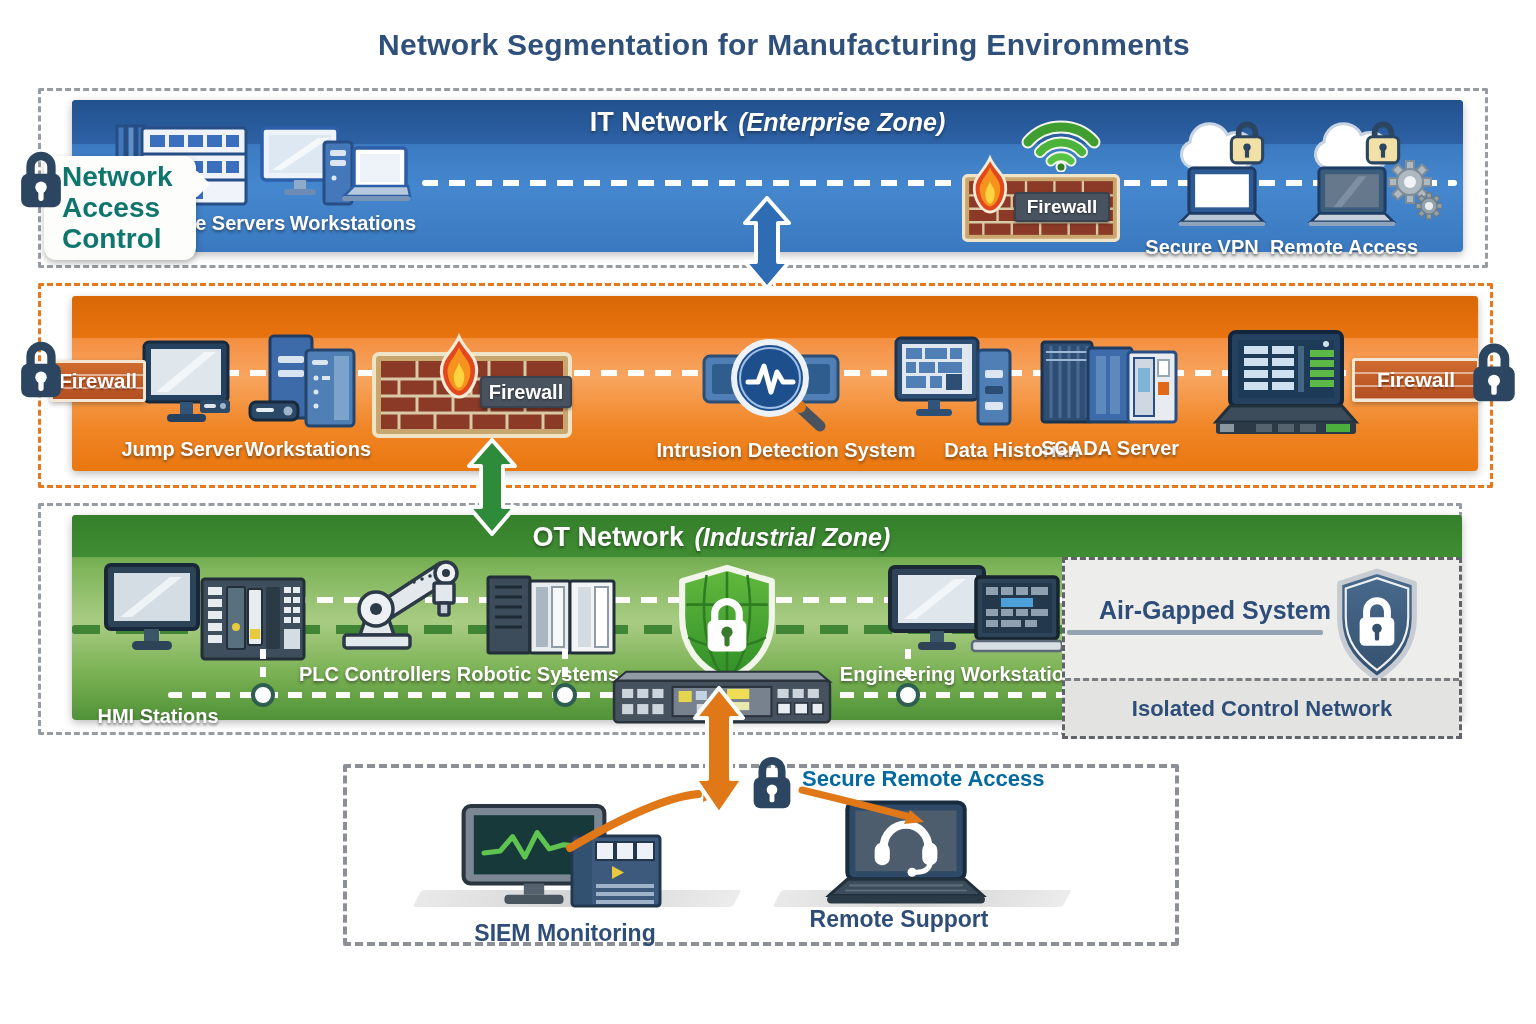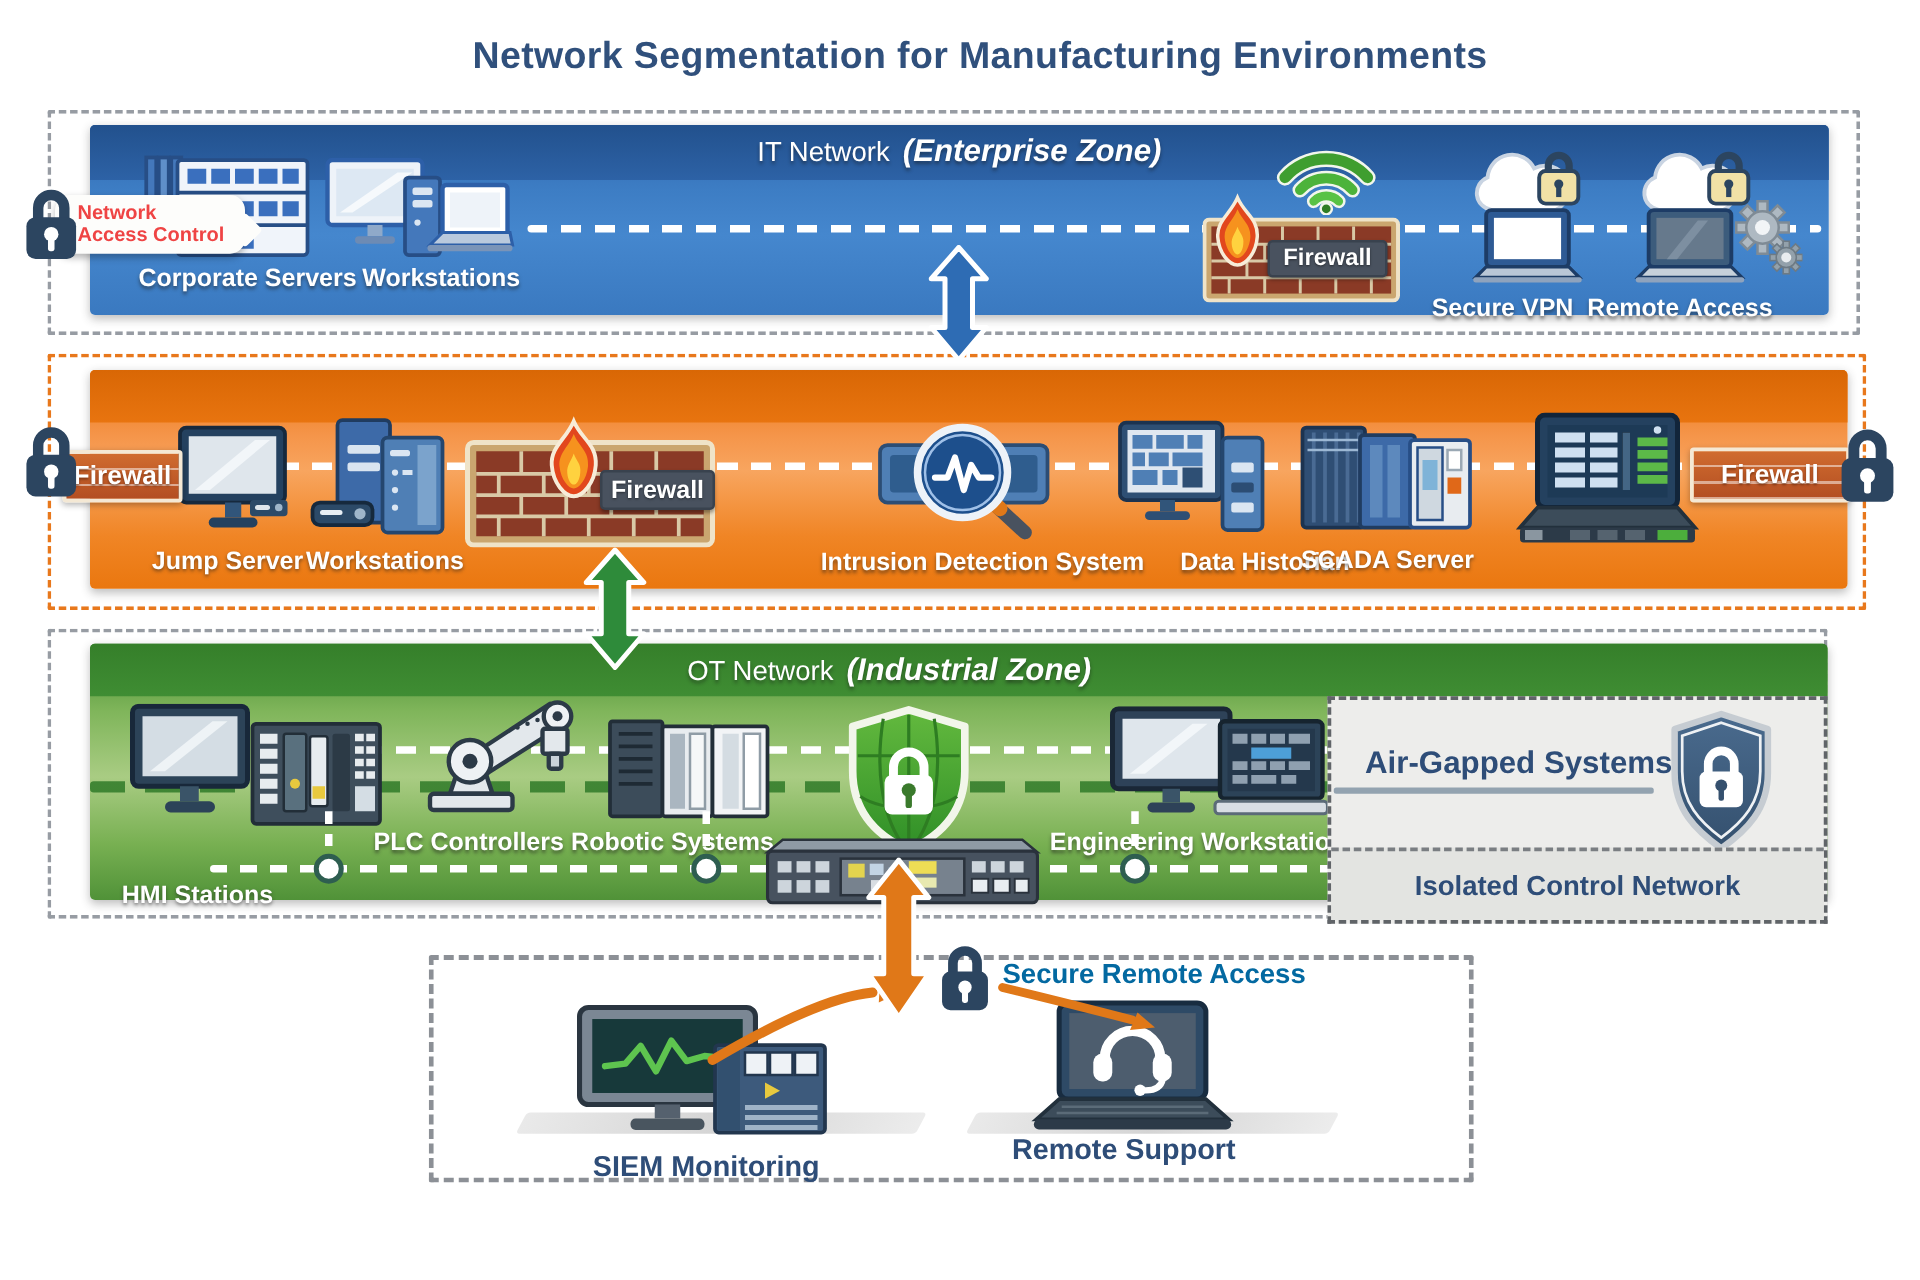--- a/index.html
+++ b/index.html
@@ -15,34 +15,34 @@
   
   .band { border-radius:4px; box-shadow:0 3px 8px rgba(40,40,40,.30); }
   .band-it { background:linear-gradient(180deg,#2f66ad 0%,#3d7dc4 34%,#4587ce 58%,#3a79c0 100%); }
   .band-dmz { background:linear-gradient(180deg,#e9750f 0%,#f5954a 30%,#f8a55f 46%,#f08525 76%,#ea770f 100%); }
   .band-ot { background:linear-gradient(180deg,#41882f 0%,#7fb55a 26%,#a9cc83 52%,#78b052 78%,#509238 100%); }
   .zstrip { position:absolute; left:0; top:0; width:100%; }
   .zstrip.it { height:44px; background:linear-gradient(180deg,#22518d,#2d62a6); border-radius:4px 4px 0 0; }
   .zstrip.dmz { height:42px; background:linear-gradient(180deg,#d96705,#e8740f); border-radius:4px 4px 0 0; }
   .zstrip.ot { height:42px; background:linear-gradient(180deg,#357f2a,#3f8d33); border-radius:4px 4px 0 0; }
   .zone-heading { position:absolute; top:7px; left:0; width:100%; text-align:center; color:#fff; white-space:nowrap; text-shadow:0 2px 3px rgba(20,20,20,.45); }
-  .zh-main { font-size:22px; font-weight:normal; }
+  .zh-main { font-size:27px; font-weight:bold; }
   .zh-sub { font-size:25px; font-style:italic; font-weight:600; margin-left:6px; }
   .icon-label { position:absolute; transform:translateX(-50%); color:#fff; font-weight:bold; font-size:20px; white-space:nowrap; text-shadow:0 2px 3px rgba(30,30,30,.55); }
   .navy-text { color:#2e4d78; }
   
   .dash-h { height:6px; background:repeating-linear-gradient(90deg,#fff 0 16px,transparent 16px 27px); border-radius:3px; }
   .dash-h.node { height:6px; background:repeating-linear-gradient(90deg,#fff 0 14px,transparent 14px 24px); }
   .dash-h.dgreen { height:9px; background:repeating-linear-gradient(90deg,#2f7a28 0 28px,transparent 28px 44px); opacity:.85; }
   .dash-v { width:6px; background:repeating-linear-gradient(180deg,#fff 0 10px,transparent 10px 18px); }
   .node-circle { position:absolute; width:24px; height:24px; border-radius:50%; background:#fff; border:4px solid #2e5e50; }
   
   .fw-badge { position:absolute; background:#49525f; border:2px solid #39424e; border-radius:4px; color:#fff; font-weight:bold; display:flex; align-items:center; justify-content:center; text-shadow:0 1px 2px rgba(0,0,0,.5); box-shadow:0 2px 3px rgba(0,0,0,.35); }
   .fw-zone-badge { position:absolute; background:linear-gradient(180deg,#d06c2f,#b34e22); background-image:repeating-linear-gradient(180deg,rgba(255,255,255,0) 0 11px,rgba(255,255,255,.5) 11px 13px),linear-gradient(180deg,#d06c2f,#b34e22); border:3px solid #f4e8d4; border-radius:3px; color:#fff; font-weight:bold; font-size:21px; display:flex; align-items:center; justify-content:center; text-shadow:0 2px 2px rgba(60,20,0,.5); box-shadow:0 2px 5px rgba(0,0,0,.3); }
-  .nac-callout { position:absolute; background:#fdfdfb; border-radius:12px; box-shadow:0 3px 6px rgba(0,0,0,.28); padding:6px 10px 6px 18px; color:#ef4444; font-weight:bold; font-size:16px; line-height:1.1; }
+  .nac-callout { position:absolute; background:#fdfdfb; border-radius:12px; box-shadow:0 3px 6px rgba(0,0,0,.28); padding:6px 10px 6px 18px; color:#0f766e; font-weight:bold; font-size:28px; line-height:1.1; }
   .nac-callout:after { content:""; position:absolute; right:-10px; top:18px; width:20px; height:20px; background:#fdfdfb; transform:rotate(45deg); border-radius:3px; }
   
   .airgap { position:absolute; background:#ededeb; border:3px dashed #606468; }
   .airgap .lower { position:absolute; left:0; right:0; bottom:0; height:58px; background:#e3e4e1; border-top:3px dashed #7a7e82; display:flex; align-items:center; justify-content:center; }
   .floor { position:absolute; background:linear-gradient(90deg,#e6e6e6,#cdcdcd 50%,#e9e9e9); transform:skewX(-28deg); height:17px; border-radius:3px; opacity:.85; }
   .sra-text { position:absolute; color:#0369a1; font-weight:bold; font-size:22px; white-space:nowrap; }
   svg { display:block; }
 </style>
 </head>
 <body>
@@ -605,21 +605,21 @@
         <g fill="#e8edf1" stroke="#2a323c" stroke-width="1.5">
           <rect x="166" y="35" width="13" height="11"></rect>
             <rect x="183" y="35" width="13" height="11"></rect>
             <rect x="200" y="35" width="11" height="11"></rect>
         </g>
       </svg>
     </div>
   </div>
 
   <div class="airgap" style="left:1062px;top:557px;width:400px;height:182px;z-index:5;">
-    <div class="abs navy-text" style="left:150px;top:36px;transform:translateX(-50%);font-size:25px;font-weight:bold;white-space:nowrap;">Air-Gapped Systems</div>
+    <div class="abs navy-text" style="left:150px;top:36px;transform:translateX(-50%);font-size:25px;font-weight:bold;white-space:nowrap;">Air-Gapped System</div>
     <div class="abs" style="left:2px;top:70px;width:256px;height:5px;background:#93a3b0;border-radius:2px;"></div>
     <div class="abs" style="left:260px;top:6px;">
       <svg width="104" height="118" viewBox="0 0 102 136">
         <defs>
           <linearGradient id="bsh" x1="0" y1="0" x2="0" y2="1">
             <stop offset="0" stop-color="#4a6b8e"></stop>
               <stop offset="1" stop-color="#34506e"></stop>
           </linearGradient>
         </defs>
         <path d="M51 6 L94 20 V60 C94 94 75 113 51 130 C27 113 8 94 8 60 V20 Z" fill="url(#bsh)" stroke="#c6ccd2" stroke-width="6" stroke-linejoin="round"></path>

